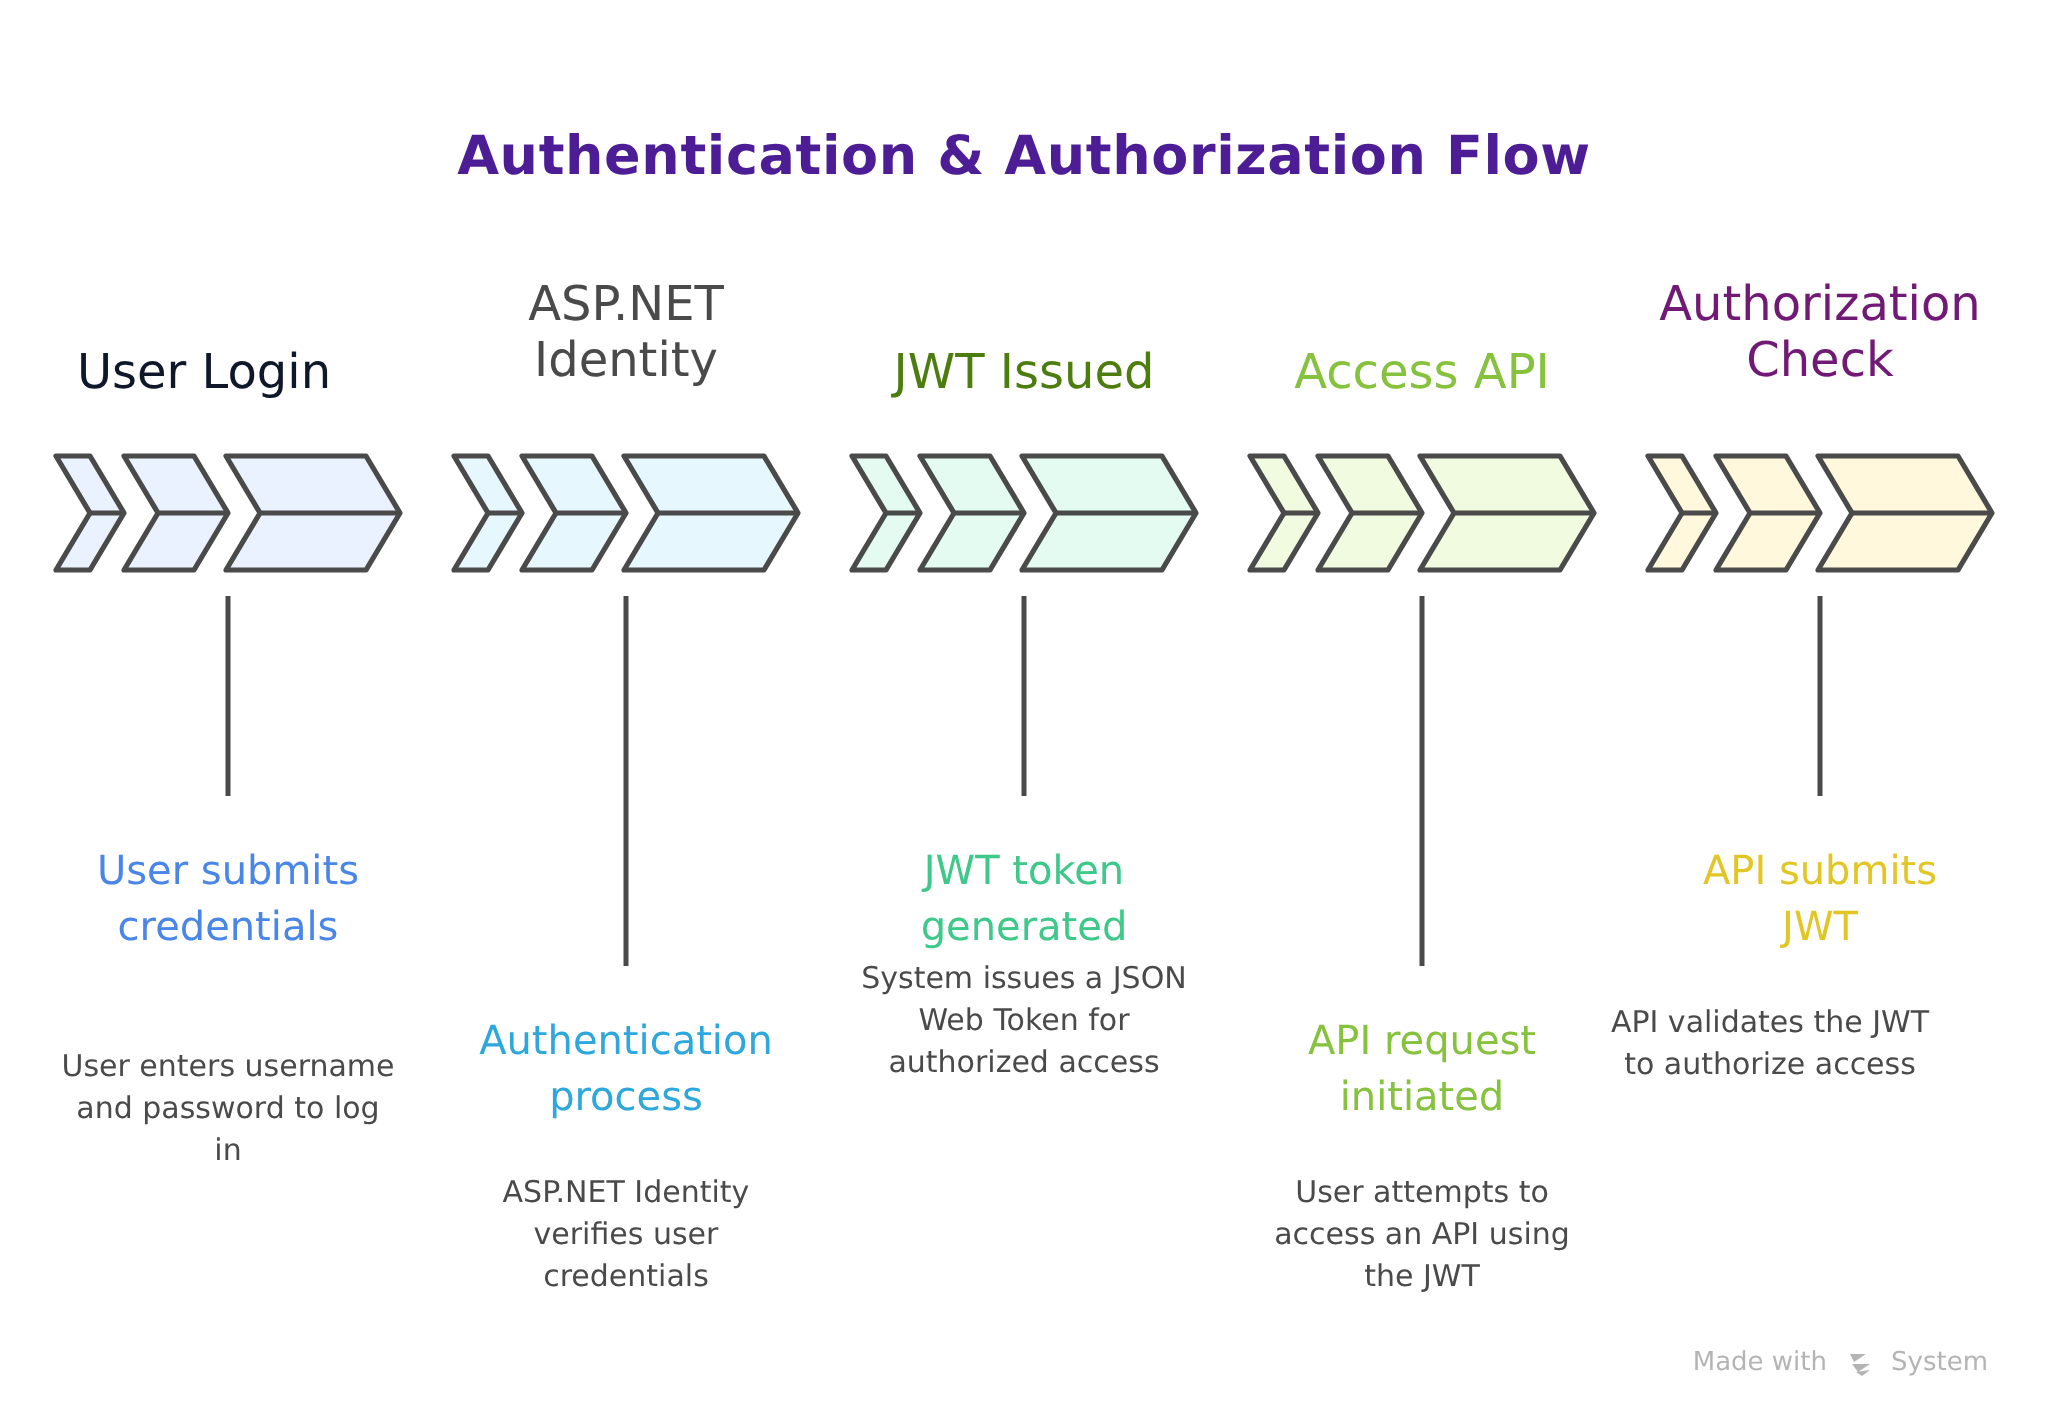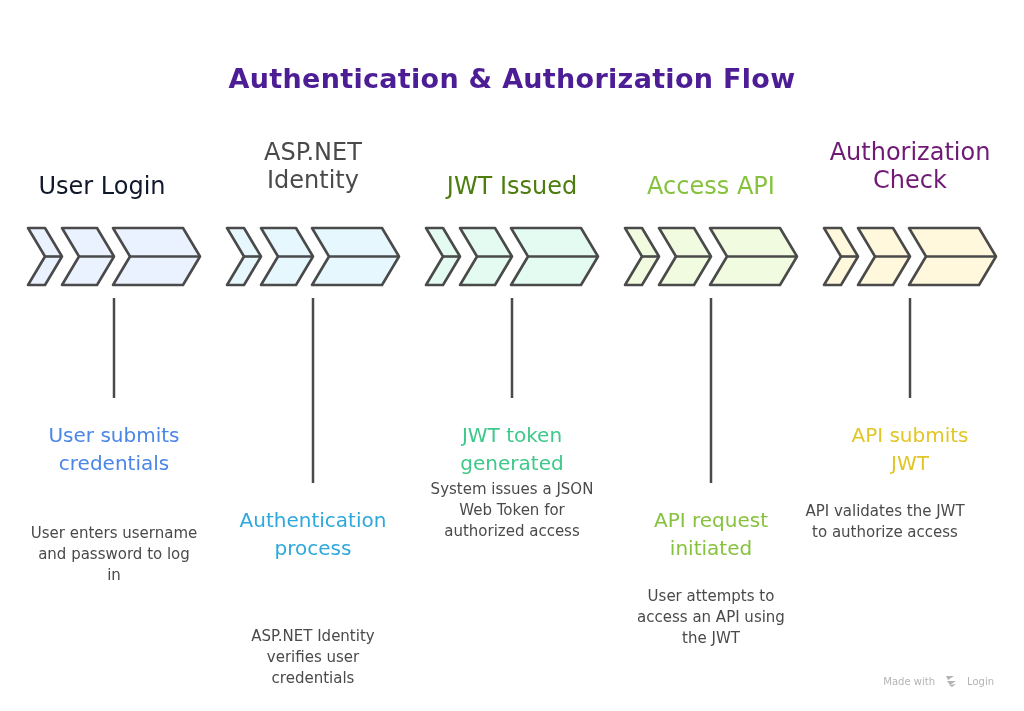--- a/index.html
+++ b/index.html
@@ -7,21 +7,21 @@
          font-family: "DejaVu Sans", sans-serif; color: #4a4a4a; }
   .title { position: absolute; left: 0; width: 1024px; top: 63px; text-align: center;
            font-size: 27px; font-weight: bold; color: #4c1d95; letter-spacing: 0.3px; }
   .stage-label { position: absolute; width: 190px; text-align: center; font-size: 24px;
                  line-height: 28px; }
   .step-title { position: absolute; width: 190px; text-align: center; font-size: 20px;
                 line-height: 28px; }
   .step-desc { position: absolute; width: 190px; text-align: center; font-size: 15px;
                line-height: 21px; color: #4a4a4a; }
   svg.diagram { position: absolute; left: 0; top: 0; }
-  .footer { position: absolute; right: 30px; top: 674px; font-size: 10px; color: #b4b4b4;
+  .footer { position: absolute; right: 30px; top: 674px; font-size: 13px; color: #b4b4b4;
             display: flex; align-items: center; gap: 8px; }
   .footer .logo { display: inline-block; width: 16px; height: 14px; }
 </style>
 </head>
 <body>
 
 <div class="title">Authentication &amp; Authorization Flow</div>
 
 <svg class="diagram" width="1024" height="711" xmlns="http://www.w3.org/2000/svg">
   <g id="chev-layer">
@@ -71,26 +71,26 @@
 <div class="stage-label" id="stage-3" style="left: 616px; top: 172px; color: rgb(134, 194, 61);">Access API</div>
 <div class="stage-label" id="stage-4" style="left: 825px; top: 138px; color: #701a75; width: 170px;">Authorization Check</div>
 
 <div class="step-title" id="head-0" style="color: rgb(74, 134, 232); left: 29px; top: 421px; width: 170px;">User submits credentials</div>
 <div class="step-title" id="head-1" style="color: rgb(46, 168, 220); left: 218px; top: 506px; width: 190px;">Authentication process</div>
 <div class="step-title" id="head-2" style="color: rgb(62, 201, 138); left: 437px; top: 421px; width: 150px;">JWT token generated</div>
 <div class="step-title" id="head-3" style="color: rgb(134, 194, 61); left: 631px; top: 506px; width: 160px;">API request initiated</div>
 <div class="step-title" id="head-4" style="color: rgb(226, 198, 37); left: 830px; top: 421px; width: 160px;">API submits JWT</div>
 
 <div class="step-desc" id="desc-0" style="left: 29px; width: 170px; top: 487px; margin-top: 36px;">User enters username and password to log in</div>
-<div class="step-desc" id="desc-1" style="left: 228px; width: 170px; top: 586px; margin-top: 40px;">ASP.NET Identity verifies user credentials</div>
+<div class="step-desc" id="desc-1" style="left: 228px; width: 170px; top: 586px;">ASP.NET Identity verifies user credentials</div>
 <div class="step-desc" id="desc-2" style="left: 427px; width: 170px; top: 479px;">System issues a JSON Web Token for authorized access</div>
 <div class="step-desc" id="desc-3" style="left: 626px; width: 170px; top: 586px;">User attempts to access an API using the JWT</div>
 <div class="step-desc" id="desc-4" style="left: 800px; width: 170px; top: 501px;">API validates the JWT to authorize access</div>
 
 <div class="footer">
   <span>Made with</span>
   <span class="logo">
     <svg width="16" height="14" viewBox="0 0 16 14">
       <path d="M3 2 L11 2 L5 6 Z M4 7 L13 7 L7 11 Z M6 11 L13 10 L9 13 Z" fill="#b4b4b4"></path>
     </svg>
   </span>
-  <span>Login</span>
+  <span>System</span>
 </div>
 
 </body></html>

